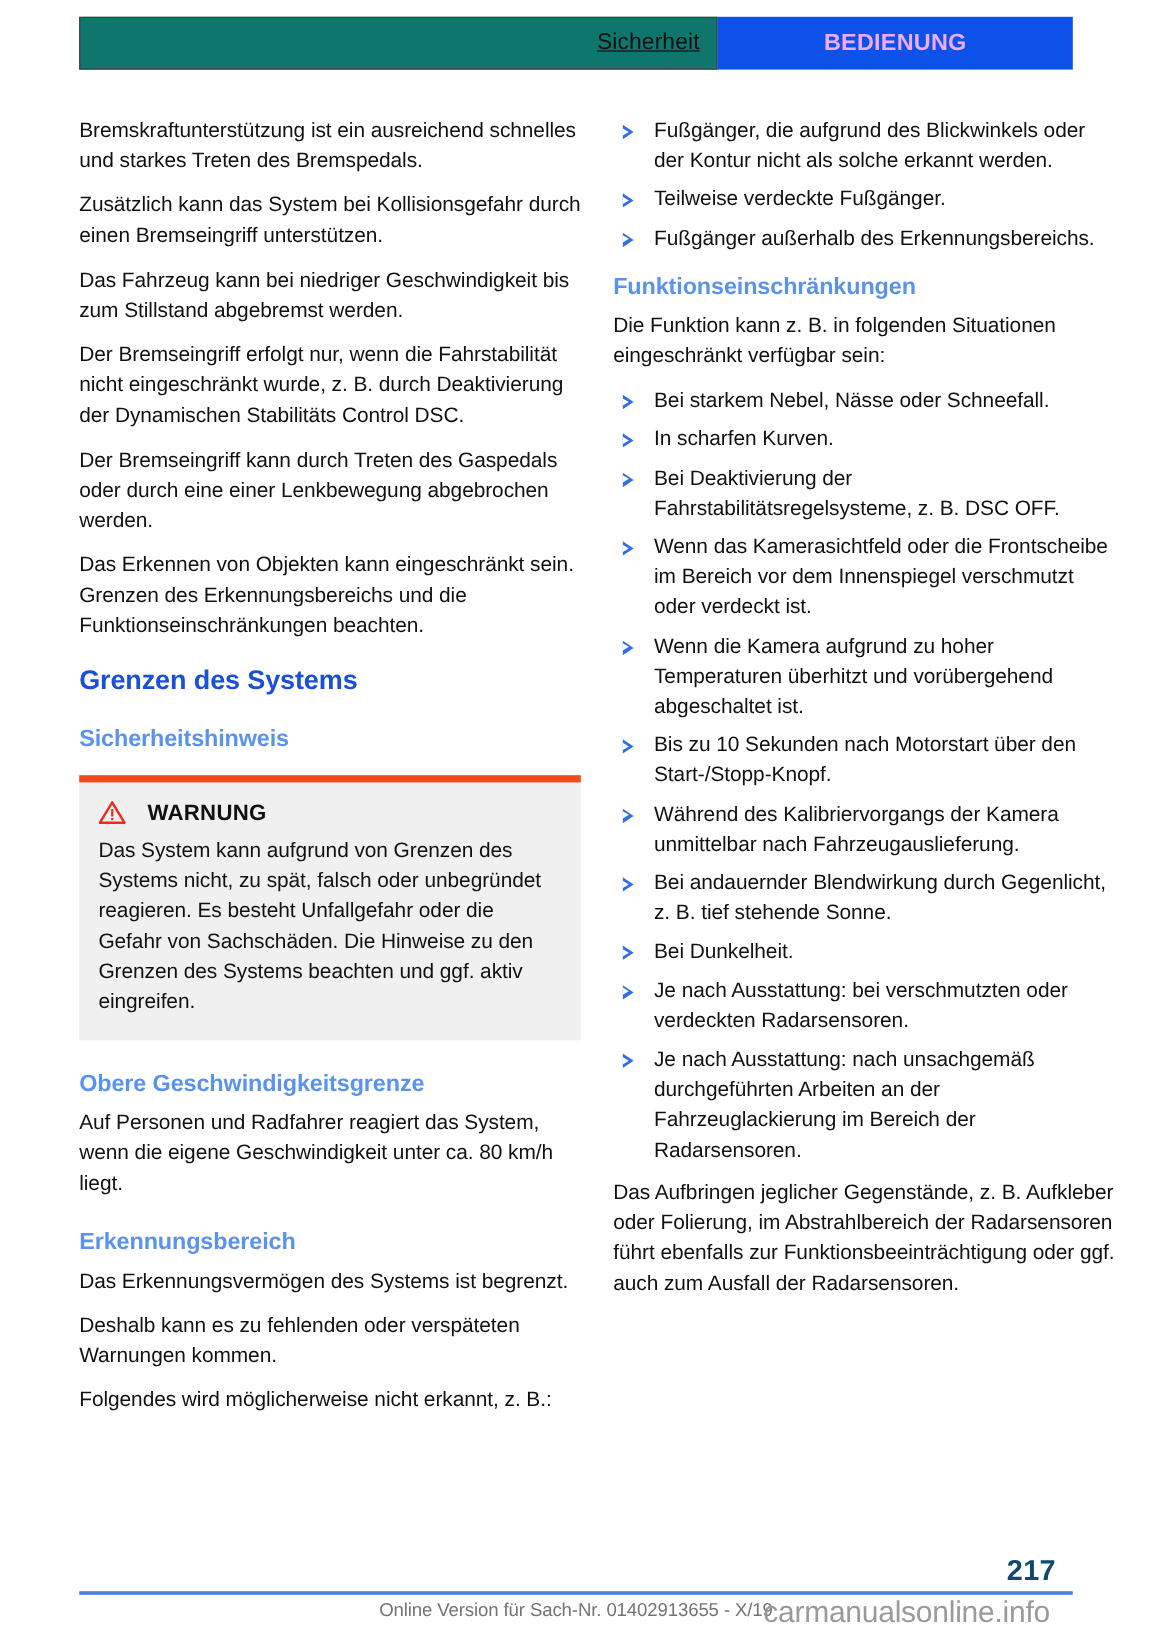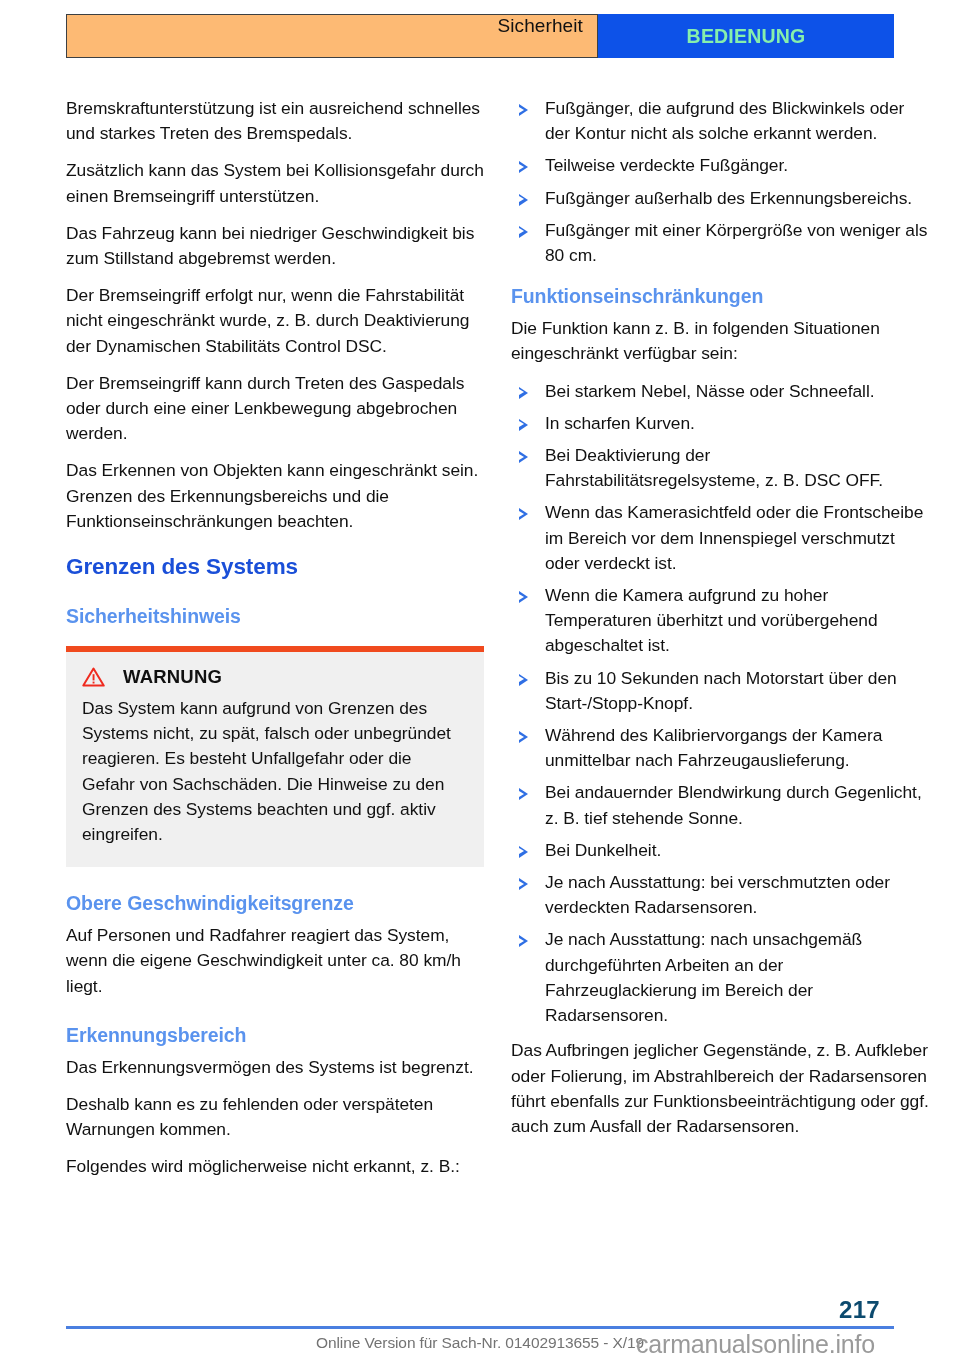--- a/index.html
+++ b/index.html
@@ -25,42 +25,43 @@
     height: 44px;
     display: flex;
     align-items: stretch;
   }
   .header-left {
     flex: 1 1 auto;
     border: 1.5px solid #3c4043;
     border-right: 1.5px solid #3c4043;
     box-sizing: border-box;
     display: flex;
-    align-items: flex-start;
+    align-items: center;
     justify-content: flex-end;
     padding-right: 14px;
-    background: #fdba74;
+    background: #0f766e;
+    text-decoration: underline;
   }
   .header-left-label {
     font-size: 19px;
     color: #111111;
     letter-spacing: 0.1px;
   }
   .header-right {
     width: 296px;
     background: #0d52e8;
     display: flex;
     align-items: center;
     justify-content: center;
     box-sizing: border-box;
   }
   .header-right-label {
     font-size: 19.5px;
     font-weight: bold;
-    color: #86efac;
+    color: #f0abfc;
     letter-spacing: 0.2px;
   }
 
   
   .content {
     position: absolute;
     left: 0;
     top: 96px;
     width: 960px;
     height: 1180px;
@@ -266,24 +267,20 @@
         <span>Fußgänger, die aufgrund des Blickwinkels oder der Kontur nicht als solche erkannt werden.</span>
       </li>
       <li>
         <span class="tri"></span>
         <span>Teilweise verdeckte Fußgänger.</span>
       </li>
       <li>
         <span class="tri"></span>
         <span>Fußgänger außerhalb des Erkennungsbereichs.</span>
       </li>
-      <li>
-        <span class="tri"></span>
-        <span>Fußgänger mit einer Körpergröße von weniger als 80 cm.</span>
-      </li>
     </ul>
 
     <h3 class="h-sub right-first" style="margin-top:14px;">Funktionseinschränkungen</h3>
 
     <p class="body" style="margin-top:6px;">Die Funktion kann z. B. in folgenden Situationen eingeschränkt verfügbar sein:</p>
 
     <ul class="blist gap-after">
       <li>
         <span class="tri"></span>
         <span>Bei starkem Nebel, Nässe oder Schneefall.</span>

